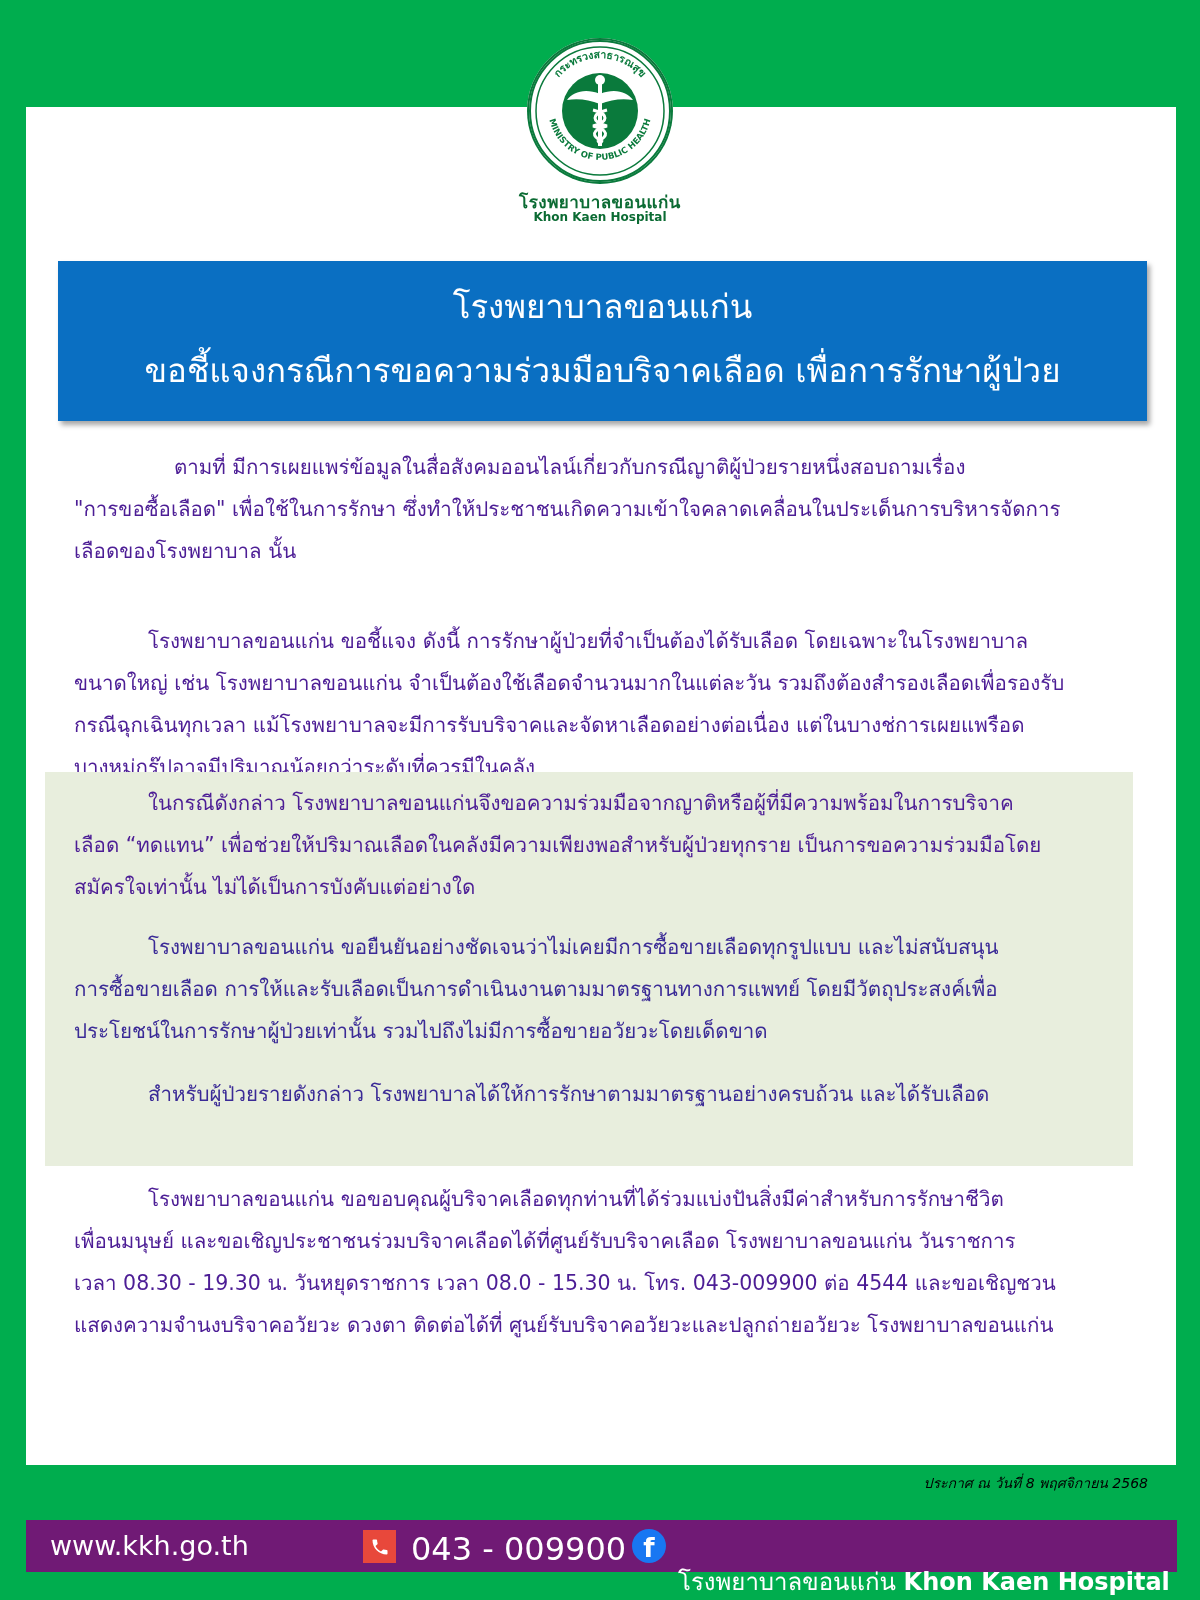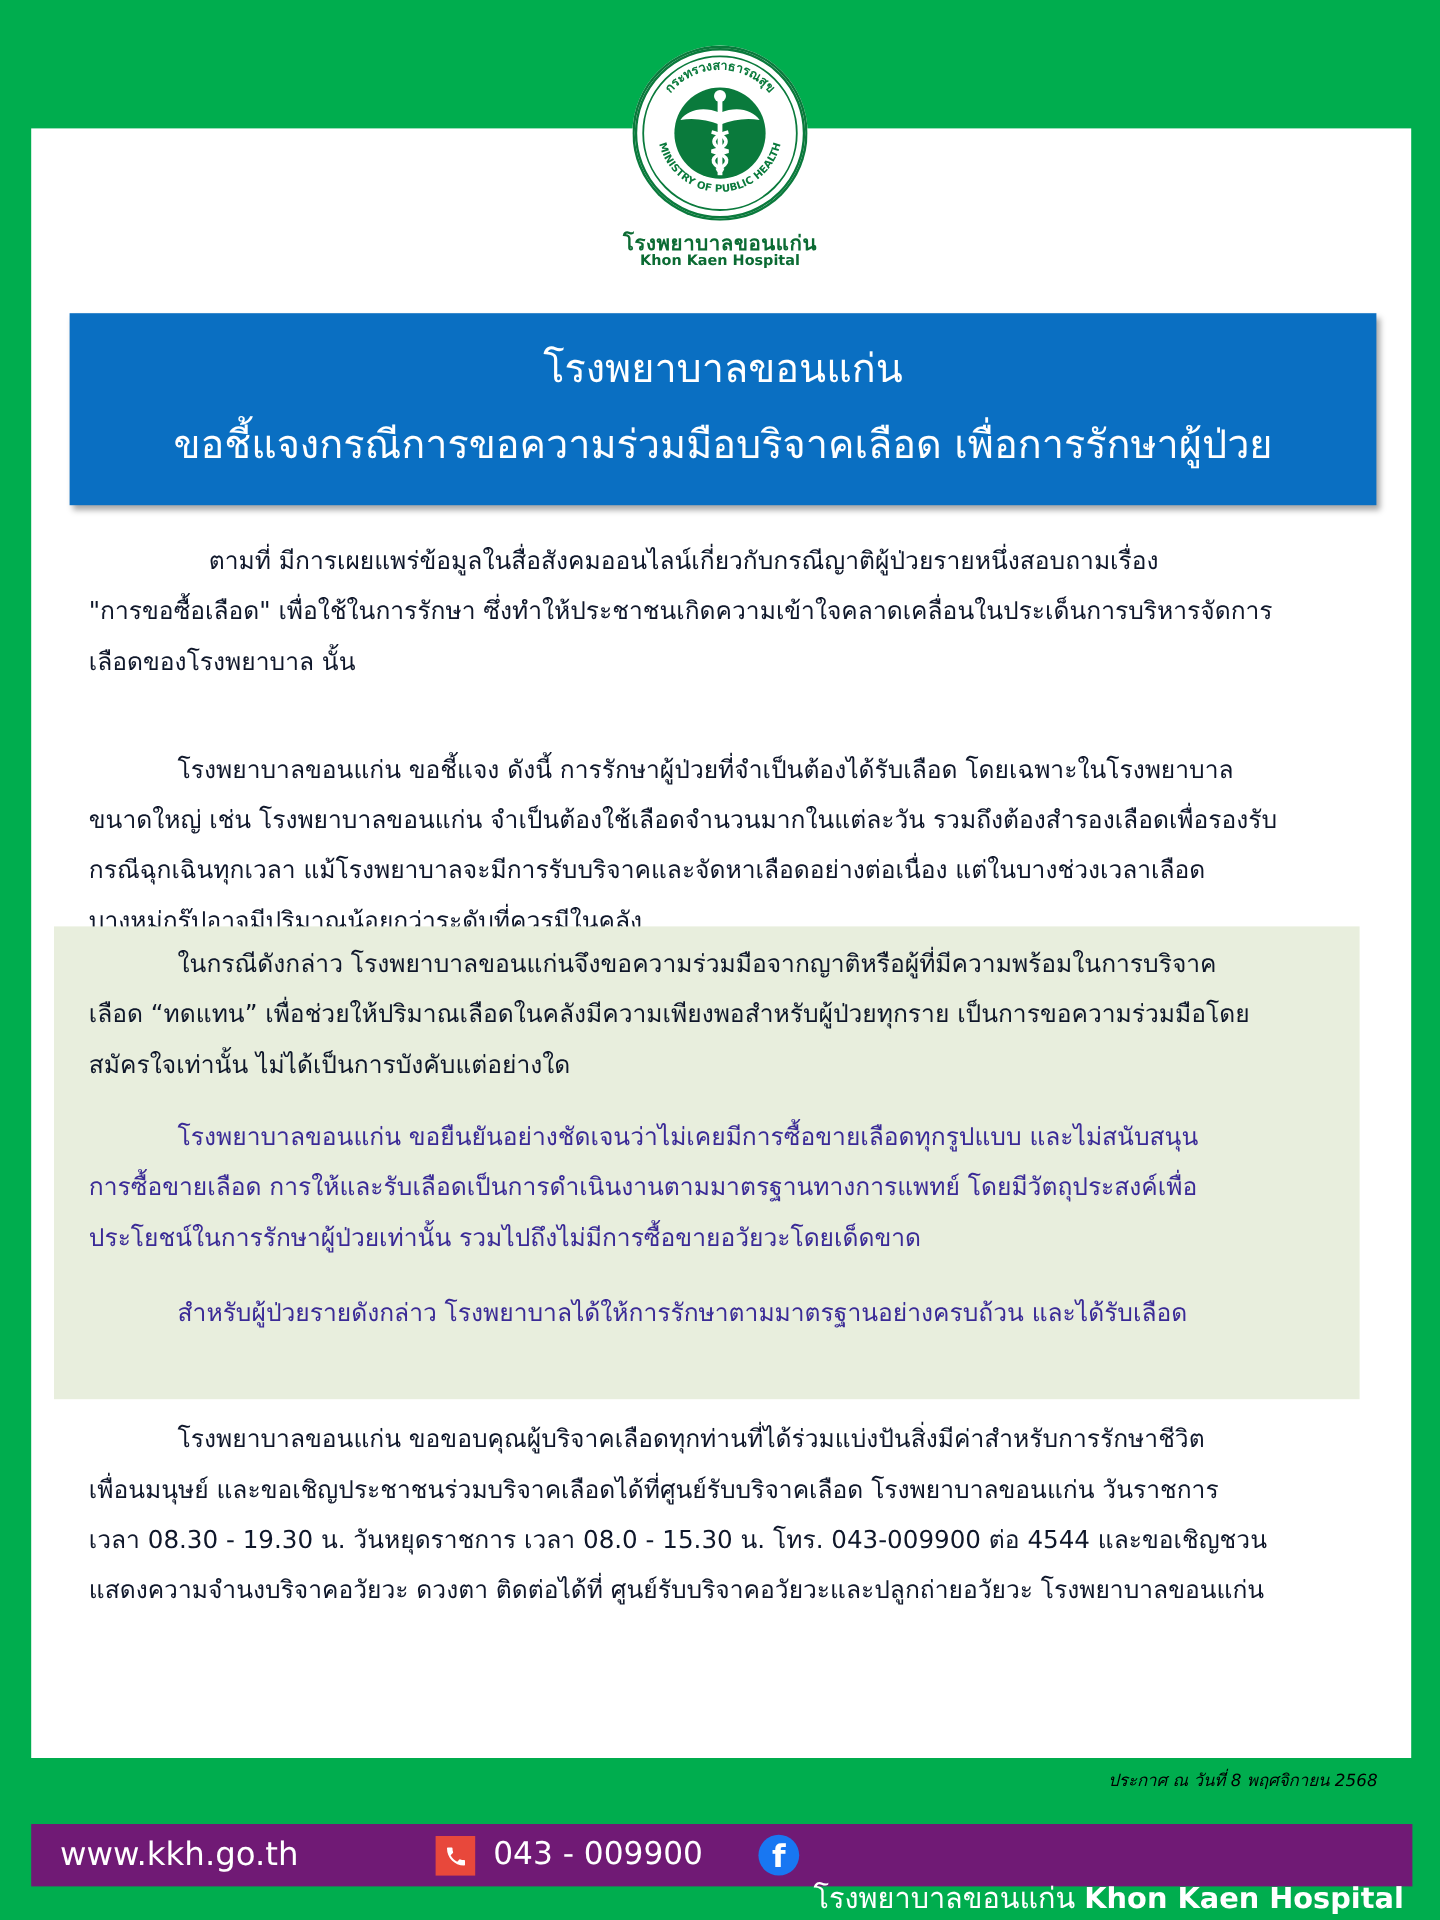--- a/index.html
+++ b/index.html
@@ -33,21 +33,21 @@
     background: #0a6fc2;
     box-shadow: 3px 4px 5px rgba(0,0,0,0.35);
     color: #ffffff; text-align: center;
   }
   .banner .t1 { position: absolute; top: 24px; left: 0; right: 0; font-size: 33px; line-height: 44px; }
   .banner .t2 { position: absolute; top: 88px; left: 0; right: 0; font-size: 33px; line-height: 44px; }
   
   .para {
     position: absolute; left: 74px; width: 1080px;
     font-family: "DejaVu Sans", sans-serif;
-    font-size: 20.5px; line-height: 42px; color: #0f172a;
+    font-size: 20.5px; line-height: 42px; color: #4c1d95;
     white-space: nowrap;
   }
   .para .line { display: block; height: 42px; }
   .para .indent { padding-left: 74px; }
   .para.p1 .indent { padding-left: 100px; }
   .highlight {
     position: absolute; left: 45px; top: 772px; width: 1088px; height: 394px;
     background: #e8eedd;
   }
   .purple { color: #3a2a96; }
@@ -64,21 +64,21 @@
   
   .footer {
     position: absolute; left: 26px; top: 1520px; width: 1151px; height: 52px;
     background: #701a75; color: #ffffff;
   }
   .f-web { position: absolute; left: 24px; top: 10px; font-size: 27px; font-family: "DejaVu Sans", sans-serif; }
   .f-phone-icon {
     position: absolute; left: 337px; top: 10px; width: 33px; height: 33px;
     background: #e8483b; display: flex; align-items: center; justify-content: center;
   }
-  .f-phone { position: absolute; left: 385px; top: 10px; font-size: 26px; }
+  .f-phone { position: absolute; left: 385px; top: 10px; font-size: 32px; }
   .f-fb-icon {
     position: absolute; left: 606px; top: 9px; width: 34px; height: 34px; border-radius: 50%;
     background: #1877f2; color: #fff; font-weight: bold; font-size: 26px; text-align: center; line-height: 38px;
   }
   .f-fb { position: absolute; left: 652px; top: 10px; font-size: 24px; margin-top: 32px; }
   .f-fb b { font-weight: bold; }
 </style>
 </head>
 <body>
 
@@ -115,21 +115,21 @@
 
 <div class="para p1">
   <span class="line indent">ตามที่ มีการเผยแพร่ข้อมูลในสื่อสังคมออนไลน์เกี่ยวกับกรณีญาติผู้ป่วยรายหนึ่งสอบถามเรื่อง</span>
   <span class="line">"การขอซื้อเลือด" เพื่อใช้ในการรักษา ซึ่งทำให้ประชาชนเกิดความเข้าใจคลาดเคลื่อนในประเด็นการบริหารจัดการ</span>
   <span class="line">เลือดของโรงพยาบาล นั้น</span>
 </div>
 
 <div class="para p2">
   <span class="line indent">โรงพยาบาลขอนแก่น ขอชี้แจง ดังนี้ การรักษาผู้ป่วยที่จำเป็นต้องได้รับเลือด โดยเฉพาะในโรงพยาบาล</span>
   <span class="line">ขนาดใหญ่ เช่น โรงพยาบาลขอนแก่น จำเป็นต้องใช้เลือดจำนวนมากในแต่ละวัน รวมถึงต้องสำรองเลือดเพื่อรองรับ</span>
-  <span class="line">กรณีฉุกเฉินทุกเวลา แม้โรงพยาบาลจะมีการรับบริจาคและจัดหาเลือดอย่างต่อเนื่อง แต่ในบางช่วงเวลาเลือด</span>
+  <span class="line">กรณีฉุกเฉินทุกเวลา แม้โรงพยาบาลจะมีการรับบริจาคและจัดหาเลือดอย่างต่อเนื่อง แต่ในบางช่การเผยแพรือด</span>
   <span class="line">บางหมู่กรุ๊ปอาจมีปริมาณน้อยกว่าระดับที่ควรมีในคลัง</span>
 </div>
 
 <div class="highlight"></div>
 
 <div class="para p3">
   <span class="line indent">ในกรณีดังกล่าว โรงพยาบาลขอนแก่นจึงขอความร่วมมือจากญาติหรือผู้ที่มีความพร้อมในการบริจาค</span>
   <span class="line">เลือด “ทดแทน” เพื่อช่วยให้ปริมาณเลือดในคลังมีความเพียงพอสำหรับผู้ป่วยทุกราย เป็นการขอความร่วมมือโดย</span>
   <span class="line">สมัครใจเท่านั้น ไม่ได้เป็นการบังคับแต่อย่างใด</span>
 </div>

